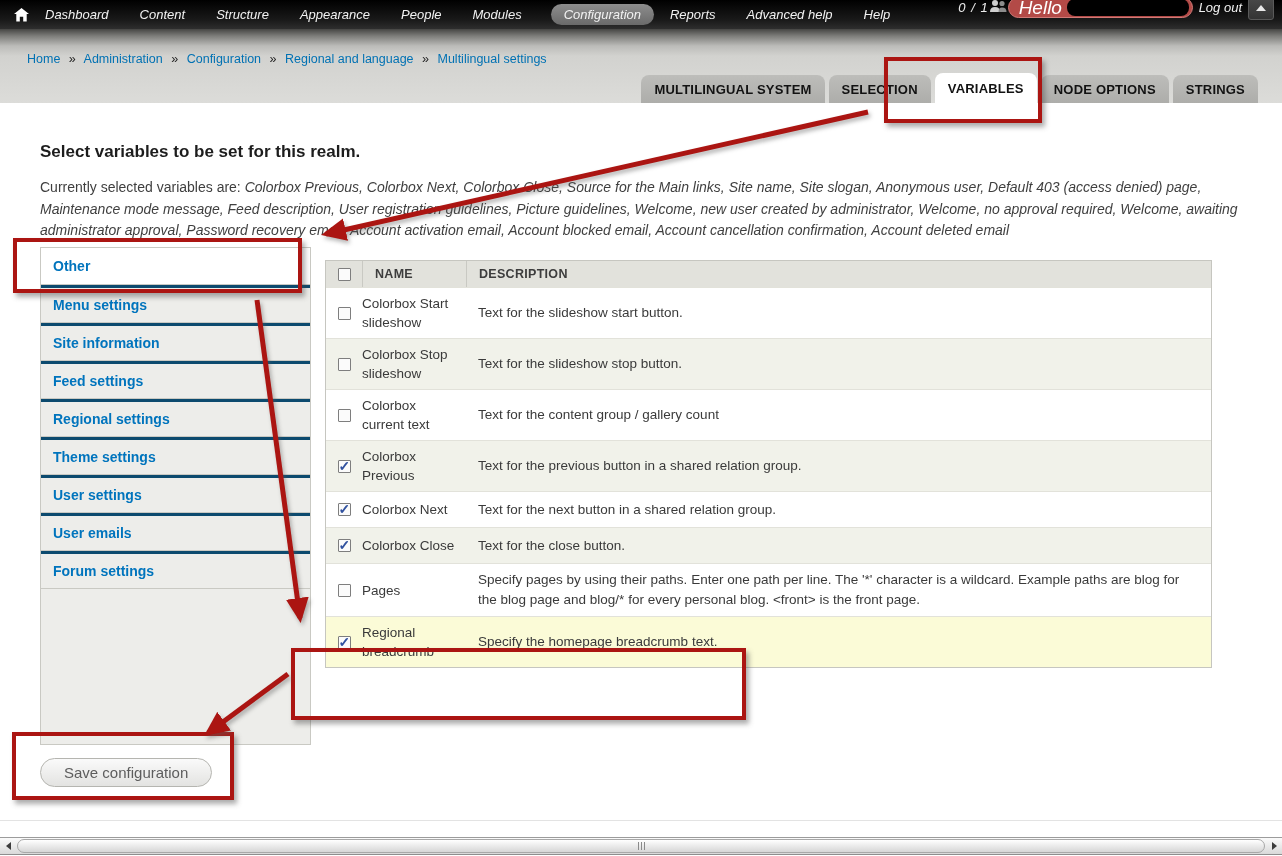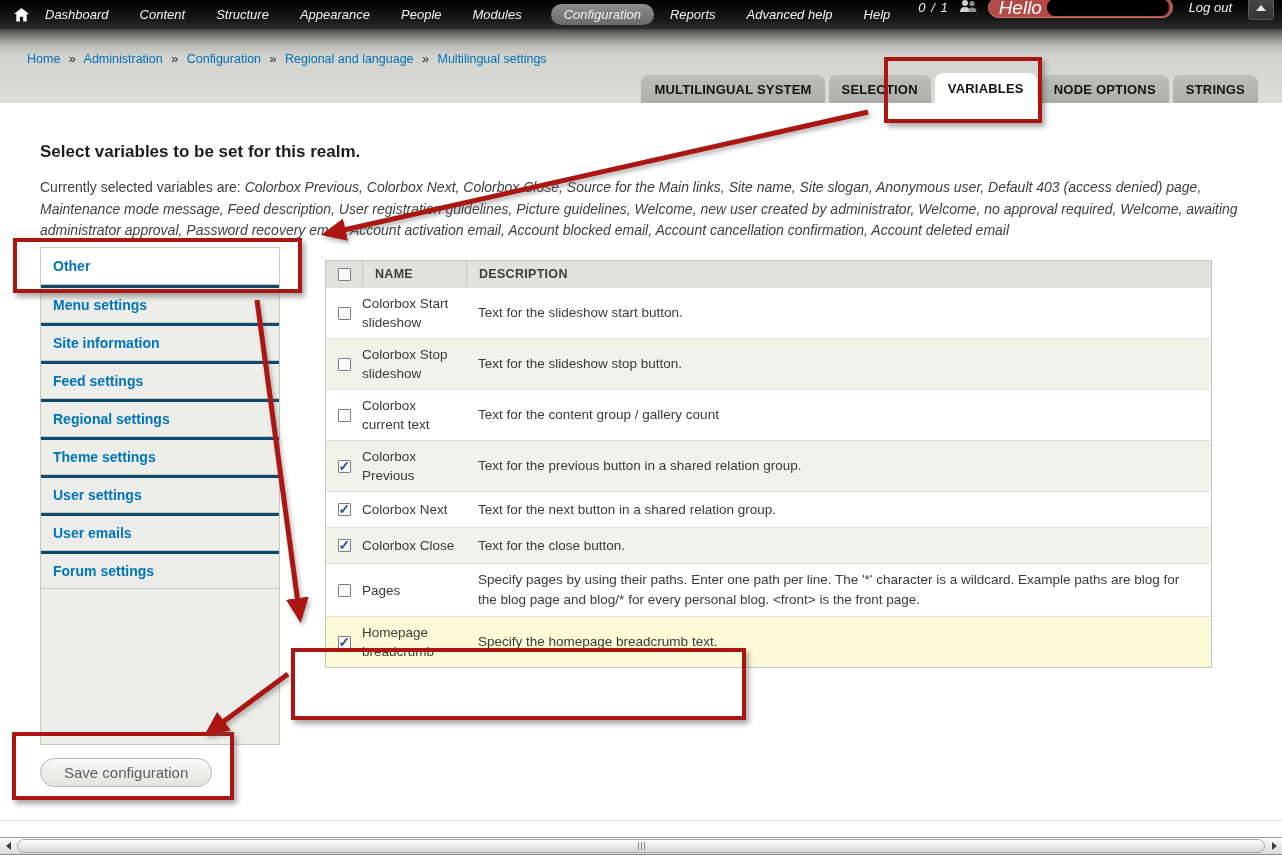--- a/index.html
+++ b/index.html
@@ -23,21 +23,21 @@
   #toolbar a.tmenu {
     color:#f2f2f2; text-decoration:none; margin-right:27px; white-space:nowrap;
     padding:3px 2px;
   }
   #toolbar a.tmenu.active {
     background:linear-gradient(180deg,#8d8d8d,#6a6a6a);
     border-radius:11px; padding:3px 13px; margin-right:14px;
   }
   #toolbar .tright {
     position:absolute; right:8px; top:0; height:15px;
-    display:flex; align-items:center; gap:10px;
+    display:flex; align-items:center; 
   }
   .user-count { color:#eee; letter-spacing:1px; }
   .hello-pill {
     display:flex; align-items:center; height:21px; min-width:185px;
     background:#b34a47; border:1px solid #d07a77; border-radius:11px;
     padding:0 3px 0 10px; text-decoration:none;
   }
   .hello-pill .hello-label { color:#fff; font-size:19px; margin-right:5px; }
   .hello-pill .redact { flex:1; height:17px; background:#000; border-radius:8px; }
   #toolbar a.logout { color:#f2f2f2; text-decoration:none; margin:3px 6px; }
@@ -80,21 +80,21 @@
   .tab.active { background:#fff; height:30px; }
 
   
   #content { position:absolute; top:103px; left:0; right:0; bottom:36px; background:#fff; }
   #main-heading { position:absolute; top:142px; left:40px; font-size:17px; font-weight:bold; color:#1d1d1d; }
   #intro { position:absolute; top:177px; left:40px; width:1205px; font-size:14px; line-height:21.5px; color:#3f3f3f; }
   #intro .vars { font-style:italic; }
 
   
   #vtabs {
-    position:absolute; left:40px; top:247px; width:240px; height:498px;
+    position:absolute; left:40px; top:247px; width:271px; height:498px;
     background:#ededea; border:1px solid #c9c9c3; border-top:none;
   }
   #vtabs ul { list-style:none; }
   #vtabs li {
     height:38px; border-bottom:1px solid #c9c9c3; border-top:3px solid #0c4a6e;
     display:flex; align-items:center; padding-left:12px;
     font-size:14px; font-weight:bold; color:#0074bd; cursor:pointer;
     background:#ededea;
   }
   #vtabs li:first-child { border-top:1px solid #c9c9c3; }
@@ -321,21 +321,21 @@
       <div class="col-check">
         <span class="checkbox"></span>
       </div>
       <div class="col-name">Pages</div>
       <div class="col-desc">Specify pages by using their paths. Enter one path per line. The '*' character is a wildcard. Example paths are blog for the blog page and blog/* for every personal blog. &lt;front&gt; is the front page.</div>
     </div>
     <div class="trow highlight">
       <div class="col-check">
         <span class="checkbox checked"></span>
       </div>
-      <div class="col-name">Homepage breadcrumb</div>
+      <div class="col-name">Regional breadcrumb</div>
       <div class="col-desc">Specify the homepage breadcrumb text.</div>
     </div>
 </div>
 
 <button id="save-btn">Save configuration</button>
 
 <div class="anno-box" id="anno-variables"></div>
 <div class="anno-box" id="anno-other"></div>
 <div class="anno-box" id="anno-homerow"></div>
 <div class="anno-box" id="anno-save"></div>

